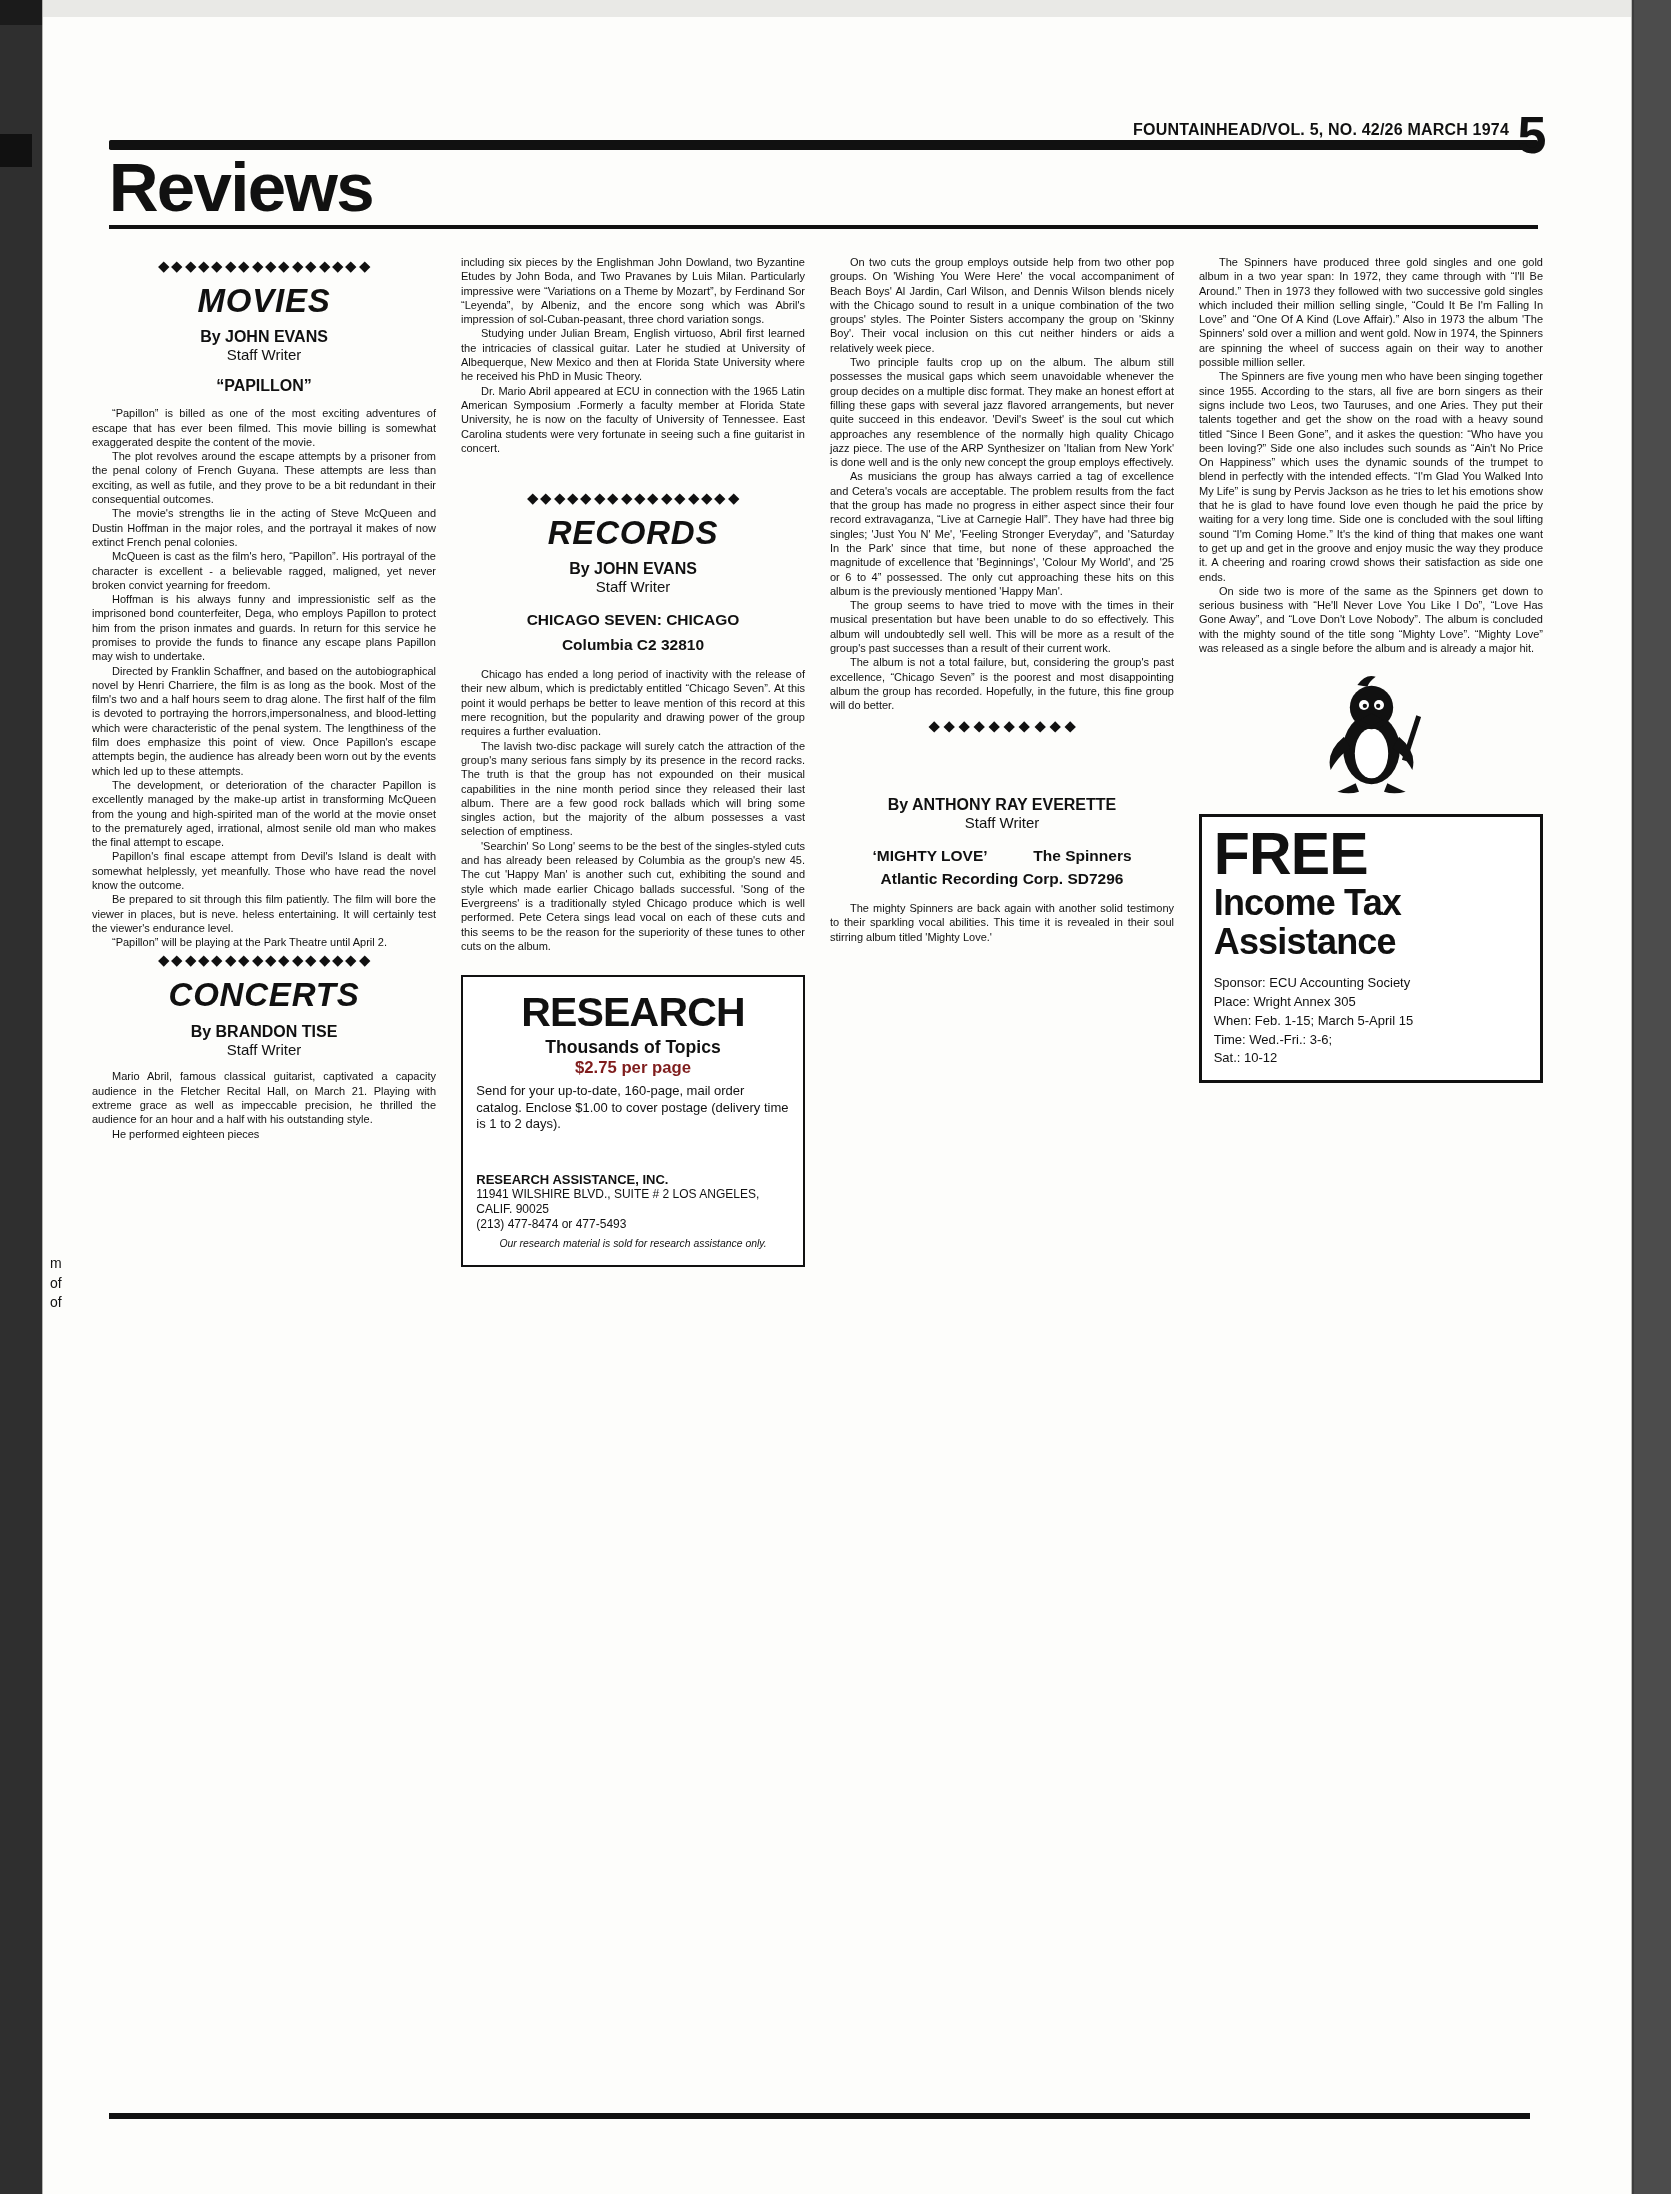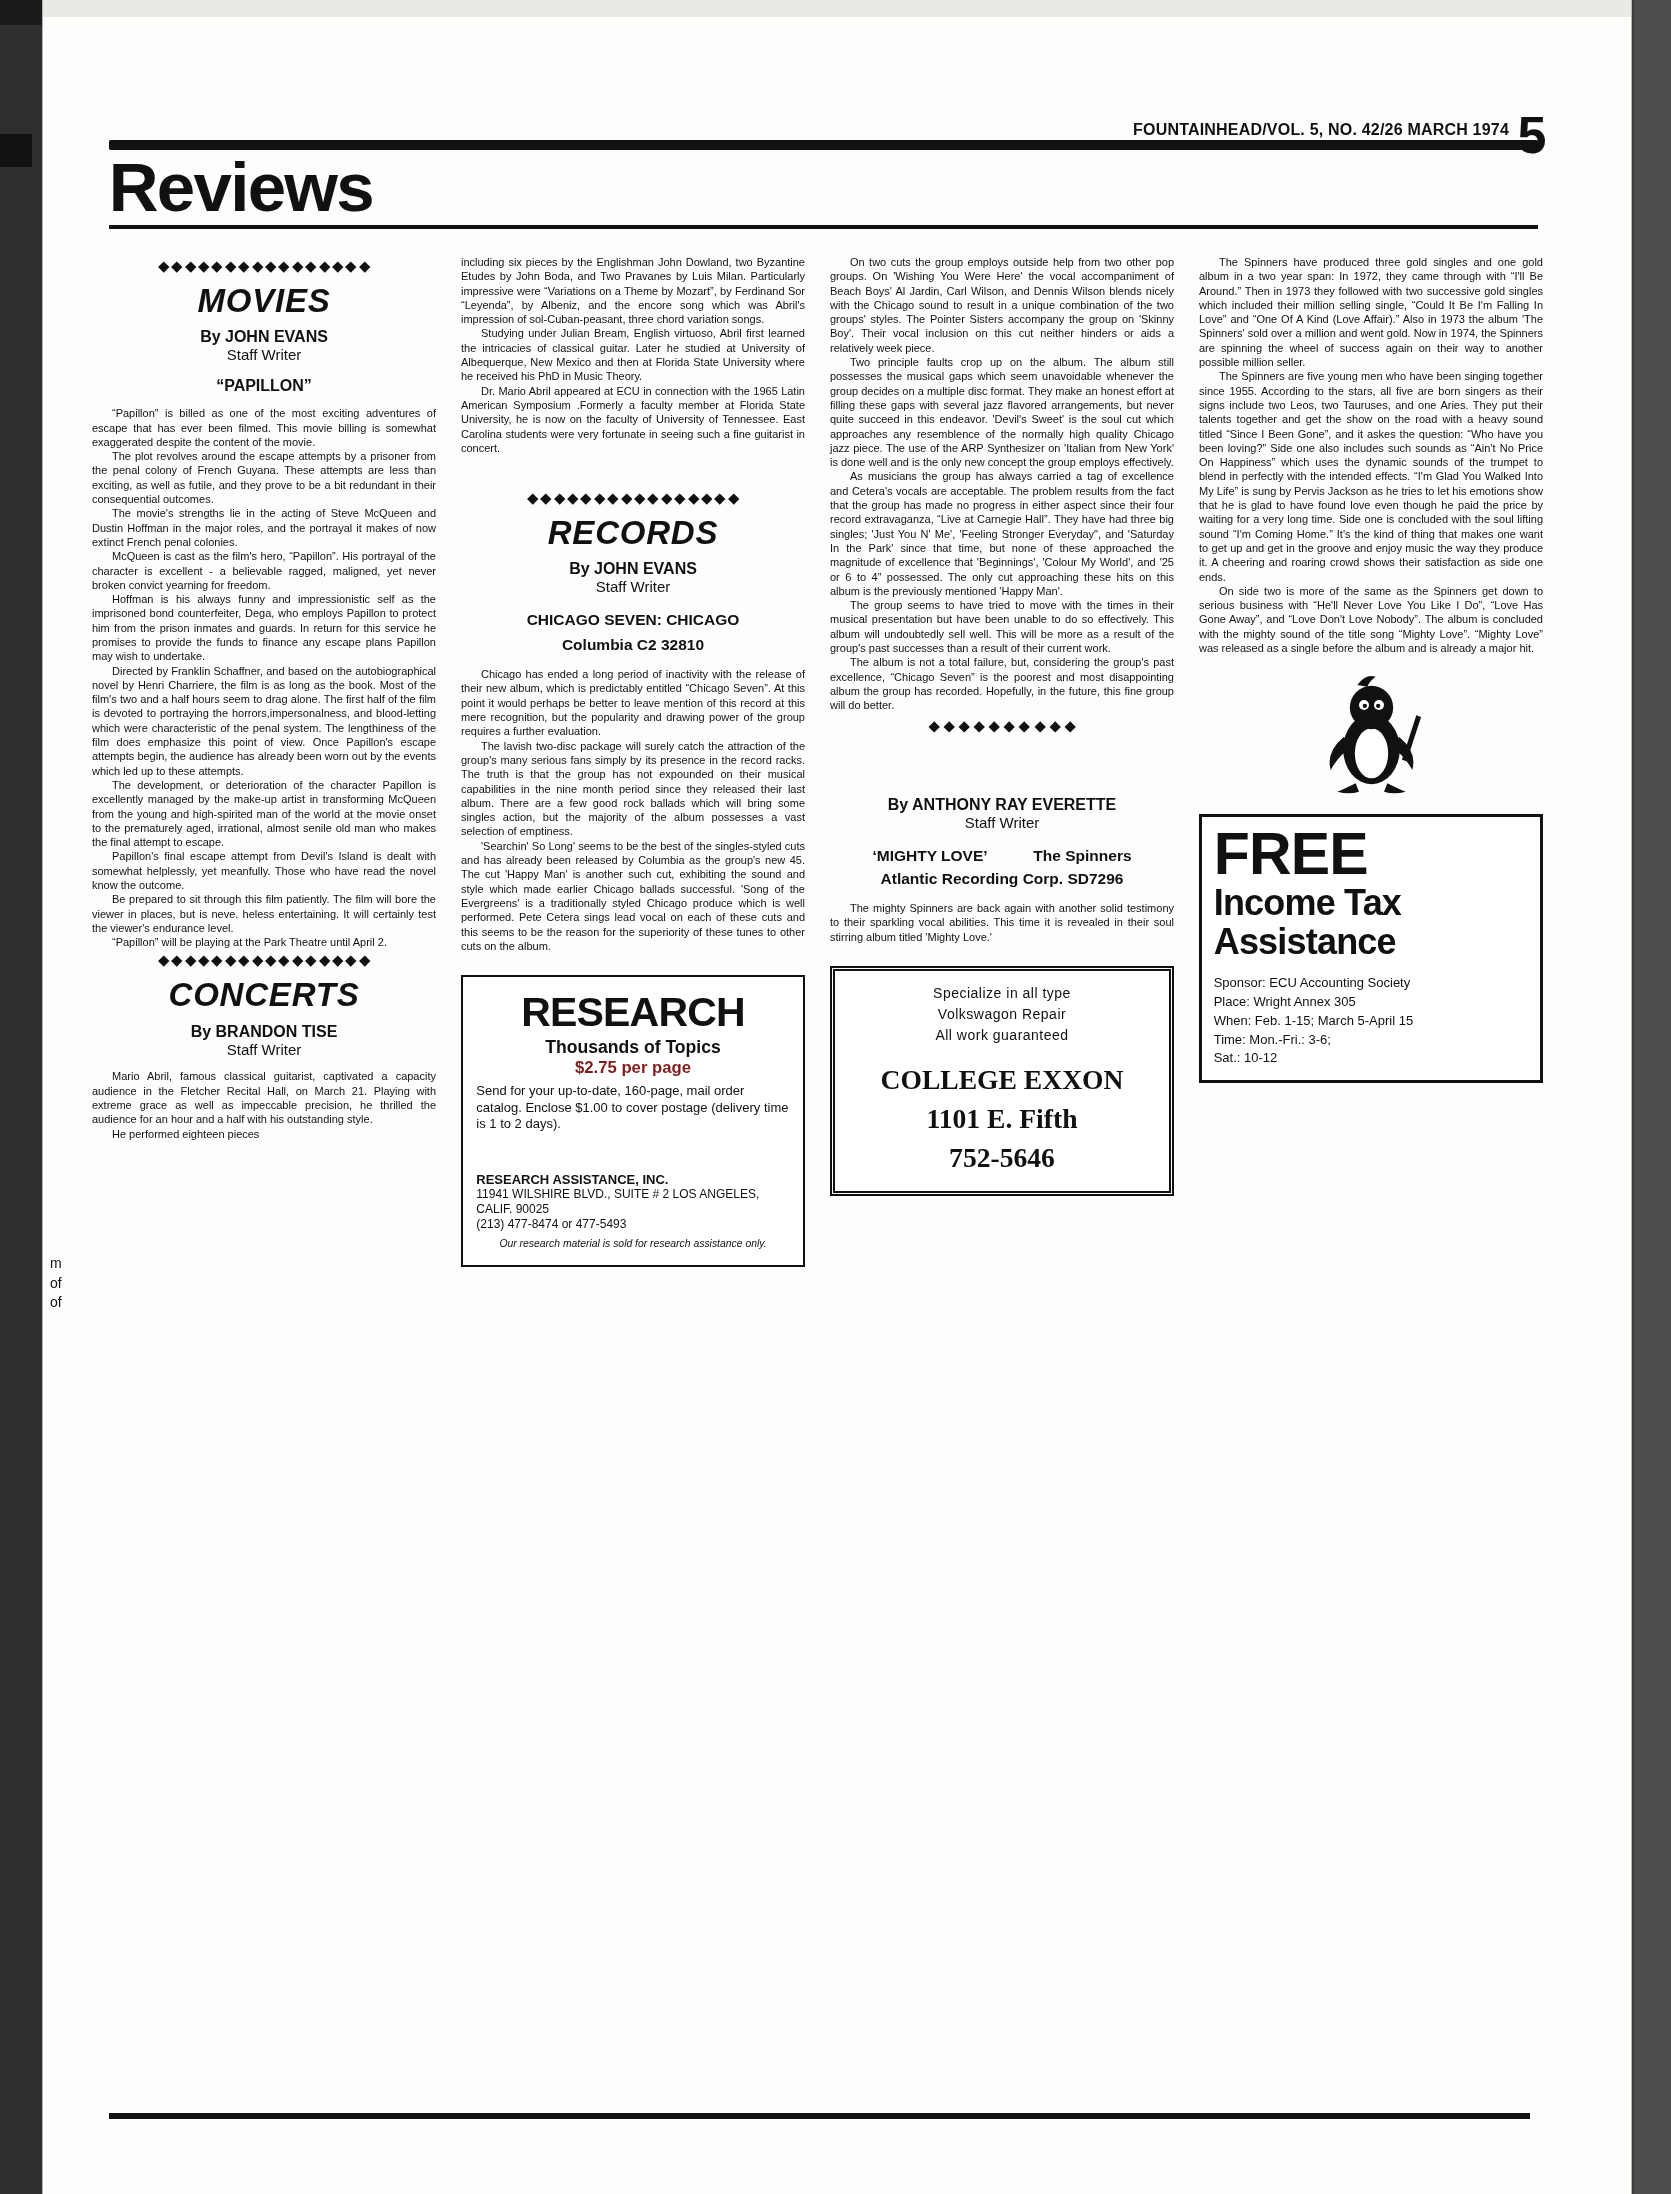--- a/index.html
+++ b/index.html
@@ -221,28 +221,20 @@
         <div class="byline">By ANTHONY RAY EVERETTE</div>
         <div class="bysub">Staff Writer</div>
         <div class="albumhead">
           <span>‘MIGHTY LOVE’</span>
           <span style="display:inline-block;width:38px"></span>
           <span>The Spinners</span>
         </div>
         <div class="albumhead" style="margin-top:-10px">Atlantic Recording Corp. SD7296</div>
         <p>The mighty Spinners are back again with another solid testimony to their sparkling vocal abilities. This time it is revealed in their soul stirring album titled 'Mighty Love.'</p>
 
-        <div class="exxon" style="margin-top:22px;">
-          <div class="exxon-small">Specialize in all type</div>
-          <div class="exxon-small">Volkswagon Repair</div>
-          <div class="exxon-small">All work guaranteed</div>
-          <div class="exxon-big">COLLEGE EXXON</div>
-          <div class="exxon-big" style="margin-top:1.7px">1101 E. Fifth</div>
-          <div class="exxon-big" style="margin-top:1.7px">752-5646</div>
-        </div>
       </div>
 
       <div class="col">
         <p>The Spinners have produced three gold singles and one gold album in a two year span: In 1972, they came through with “I'll Be Around.” Then in 1973 they followed with two successive gold singles which included their million selling single, “Could It Be I'm Falling In Love” and “One Of A Kind (Love Affair).” Also in 1973 the album 'The Spinners' sold over a million and went gold. Now in 1974, the Spinners are spinning the wheel of success again on their way to another possible million seller.</p>
         <p>The Spinners are five young men who have been singing together since 1955. According to the stars, all five are born singers as their signs include two Leos, two Tauruses, and one Aries. They put their talents together and get the show on the road with a heavy sound titled “Since I Been Gone”, and it askes the question: “Who have you been loving?” Side one also includes such sounds as “Ain't No Price On Happiness” which uses the dynamic sounds of the trumpet to blend in perfectly with the intended effects. “I'm Glad You Walked Into My Life” is sung by Pervis Jackson as he tries to let his emotions show that he is glad to have found love even though he paid the price by waiting for a very long time. Side one is concluded with the soul lifting sound “I'm Coming Home.” It's the kind of thing that makes one want to get up and get in the groove and enjoy music the way they produce it. A cheering and roaring crowd shows their satisfaction as side one ends.</p>
         <p>On side two is more of the same as the Spinners get down to serious business with “He'll Never Love You Like I Do”, “Love Has Gone Away”, and “Love Don't Love Nobody”. The album is concluded with the mighty sound of the title song “Mighty Love”. “Mighty Love” was released as a single before the album and is already a major hit.</p>
 
         <svg class="penguin" viewBox="0 0 190 150">
           <g fill="#111">
             <ellipse cx="95" cy="95" rx="34" ry="42"></ellipse>
@@ -262,21 +254,21 @@
           </g>
         </svg>
 
         <div class="free" style="margin-top:18.4px;">
           <div class="free-1">FREE</div>
           <div class="free-2">Income Tax</div>
           <div class="free-3">Assistance</div>
           <div class="free-info">Sponsor:  ECU Accounting Society</div>
           <div class="free-info" style="margin-top:1.7px">Place:  Wright Annex 305</div>
           <div class="free-info" style="margin-top:1.7px">When:  Feb. 1-15;  March 5-April 15</div>
-          <div class="free-info" style="margin-top:1.7px">Time:  Mon.-Fri.:  3-6;</div>
+          <div class="free-info" style="margin-top:1.7px">Time:  Wed.-Fri.:  3-6;</div>
           <div class="free-info" style="margin-top:0px">Sat.:  10-12</div>
         </div>
       </div>
 
     </div>
   </div>
 
   <div class="bottom-rule"></div>
 </div>
 

